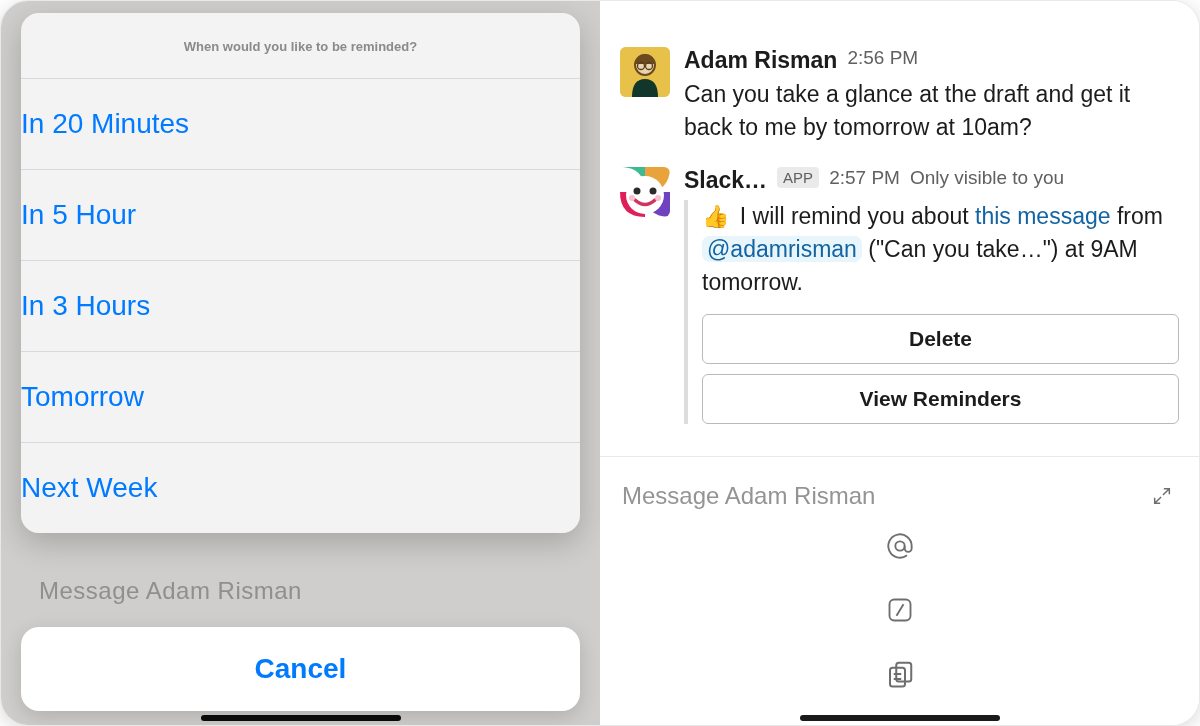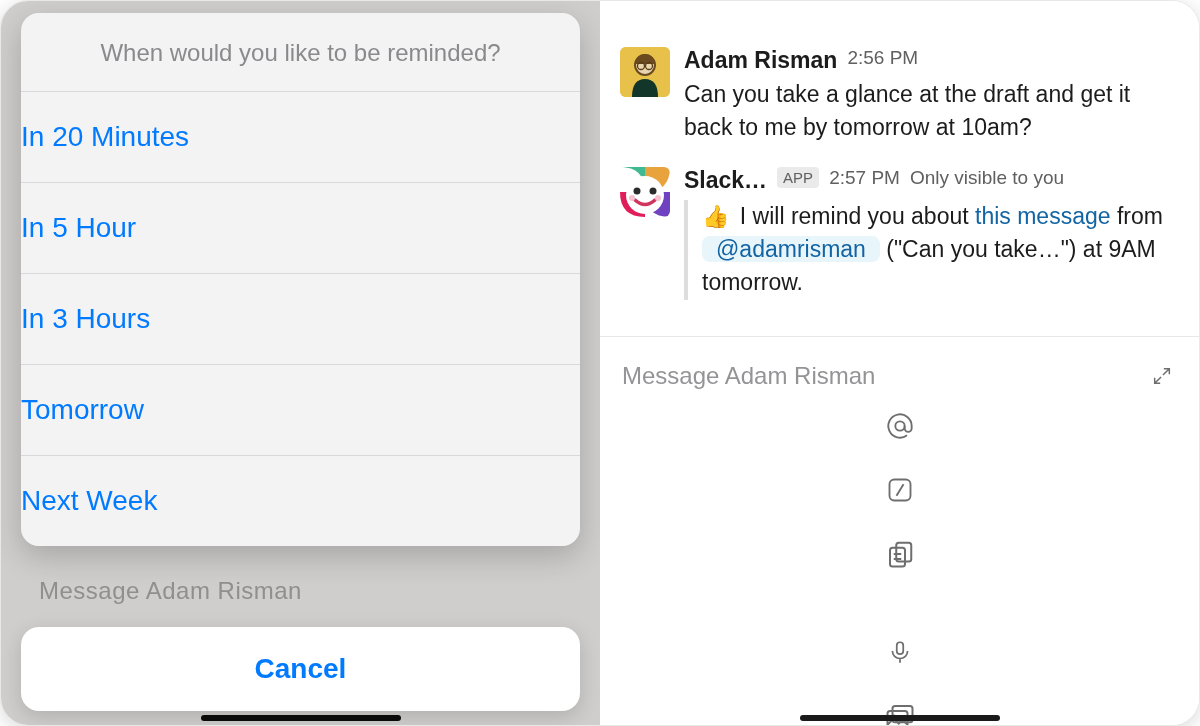--- a/index.html
+++ b/index.html
@@ -34,24 +34,24 @@
     top: 12px;
     left: 20px;
     right: 20px;
     background: rgba(245,245,246,0.96);
     border-radius: 18px;
     overflow: hidden;
     box-shadow: 0 10px 30px rgba(0,0,0,0.2);
   }
   .sheet-title {
     text-align: center;
-    font-size: 24px;
+    font-size: 13px;
     color: #8a8a8d;
     padding: 26px 10px 24px;
-    font-weight: 400;
+    font-weight: 700;
   }
   .sheet-item {
     border-top: 1px solid #d9d9db;
     font-size: 28px;
     color: #007aff;
     text-align: left;
     padding: 29px 0;
     font-weight: 400;
     cursor: pointer;
   }
@@ -125,21 +125,21 @@
   }
   .only-you { font-size: 19px; color: #616061; }
   .msg-text { font-size: 23px; line-height: 1.45; color: #1d1c1d; }
   .quote-block {
     border-left: 4px solid #dddddd;
     padding-left: 14px;
     margin-top: 6px;
   }
   .quote-block .msg-text { margin-bottom: 14px; }
   .link { color: #1264a3; }
-  .mention { color: #1264a3; background: #e8f5fa; padding: 0 14px; border-radius: 8px; }
+  .mention { color: #1264a3; background: #e8f5fa; padding: 0 5px; border-radius: 8px; }
   .thumb { font-size: 22px; margin-right: 4px; }
   .btn-row button {
     display: block; width: 100%;
     background: #fff; border: 1px solid #bbbaba;
     border-radius: 6px;
     font-size: 21px; font-weight: 700;
     color: #1d1c1d;
     padding: 12px 0;
     margin-bottom: 10px;
     cursor: pointer;
@@ -245,20 +245,24 @@
           <div class="msg-head">
             <span class="msg-name">Slack…</span>
             <span class="app-badge">APP</span>
             <span class="msg-time">2:57 PM</span>
             <span class="only-you">Only visible to you</span>
           </div>
           <div class="quote-block">
             <div class="msg-text">
               <span class="thumb">👍</span><span> I will remind you about </span><span class="link">this message</span><span> from </span><span class="mention">@adamrisman</span><span> ("Can you take…") at 9AM tomorrow.</span>
             </div>
+            <div class="btn-row">
+              <button>Delete</button>
+              <button>View Reminders</button>
+            </div>
           </div>
         </div>
       </div>
 
     </div>
 
     <div class="composer">
       <div class="composer-input">
         <span>Message Adam Risman</span>
         <span class="tool-icon expand-icon">

